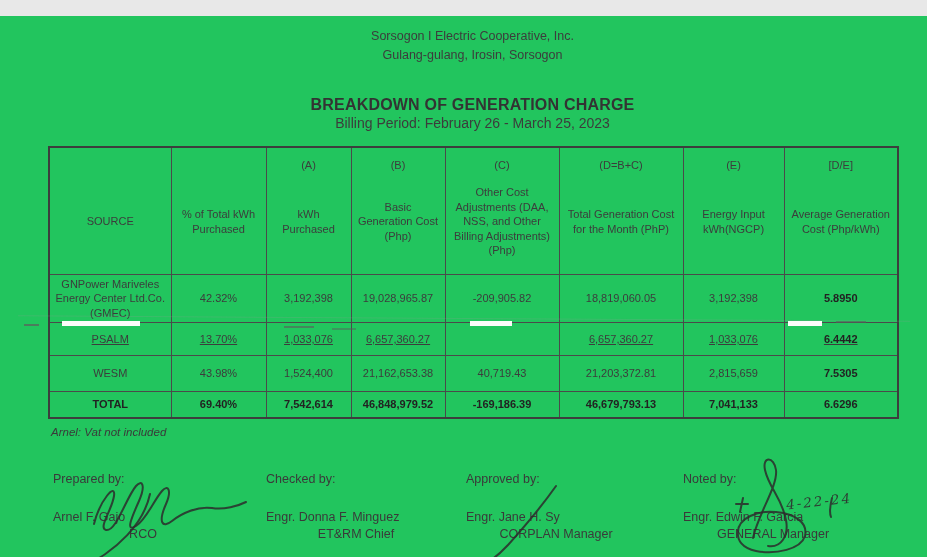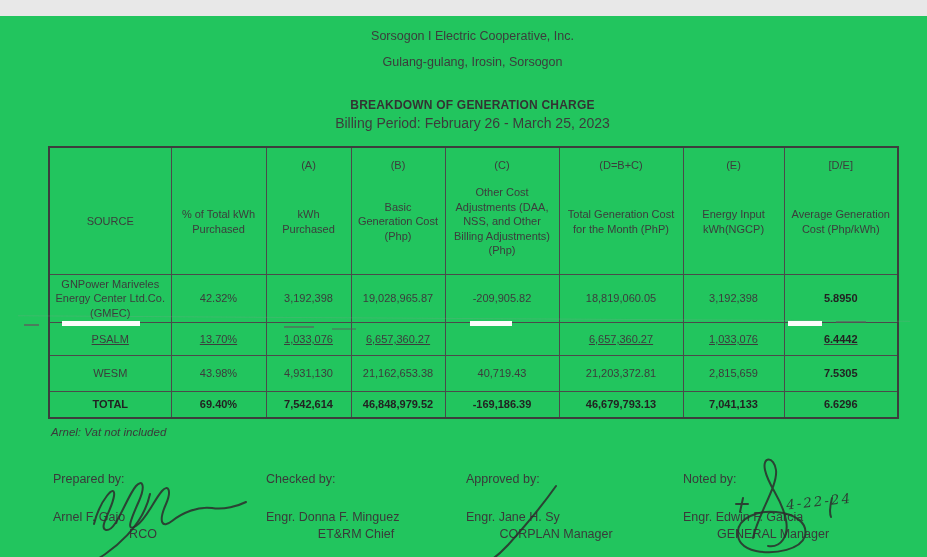--- a/index.html
+++ b/index.html
@@ -5,22 +5,22 @@
   html,body{margin:0;padding:0;background:#e8e8e8;}
   .page{
     position:relative; width:927px; height:557px; margin:16px auto;
     background:#22c55e; overflow:hidden;
     font-family:"Liberation Sans","DejaVu Sans",sans-serif;
     color:#3c3c3c;
   }
   
   .doc-line{position:absolute; left:48px; width:849px; text-align:center; line-height:16px;}
   .org-name{top:12px; font-size:12.5px;}
-  .org-address{top:38px; font-size:12.5px;}
-  .doc-title{top:81px; font-size:12px; font-weight:bold; color:#333; letter-spacing:.2px;}
+  .org-address{top:31px; font-size:12.5px;}
+  .doc-title{top:81px; font-size:16px; font-weight:bold; color:#333; letter-spacing:.2px;}
   .doc-billing{top:99px; font-size:14px;}
   
   table.breakdown{
     position:absolute; left:48px; top:130px; width:849px;
     border-collapse:collapse; table-layout:fixed;
     border:2px solid #3d3d3d; background:transparent;
   }
   .breakdown th,.breakdown td{
     border:1px solid #4a4a4a; padding:0 3px;
     font-size:11px; line-height:1.32; text-align:center; vertical-align:middle;
@@ -150,21 +150,21 @@
       <td>1,033,076</td>
       <td>6,657,360.27</td>
       <td></td>
       <td>6,657,360.27</td>
       <td>1,033,076</td>
       <td class="avg">6.4442</td>
     </tr>
     <tr class="r2">
       <td>WESM</td>
       <td>43.98%</td>
-      <td>4,931,130</td>
+      <td>1,524,400</td>
       <td>21,162,653.38</td>
       <td>40,719.43</td>
       <td>21,203,372.81</td>
       <td>2,815,659</td>
       <td class="avg">7.5305</td>
     </tr>
     <tr class="r3 total-row">
       <td>TOTAL</td>
       <td>69.40%</td>
       <td>7,542,614</td>

